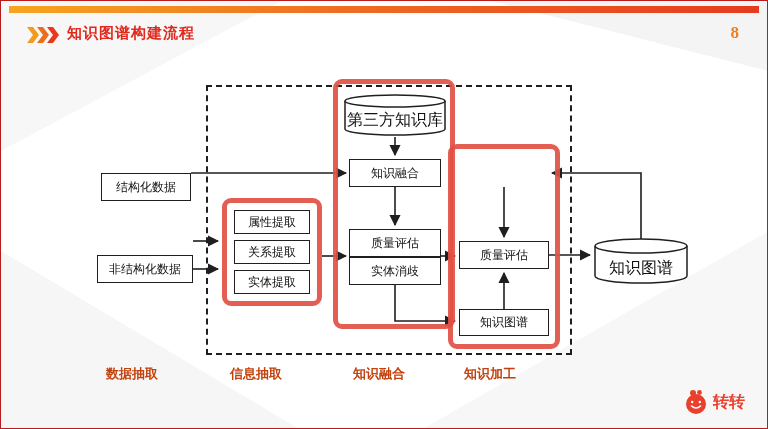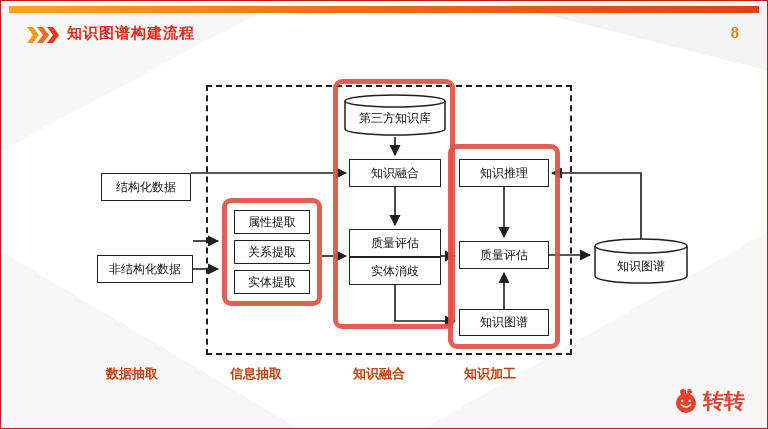--- a/index.html
+++ b/index.html
@@ -38,31 +38,31 @@
     border-radius:9px;box-sizing:border-box;z-index:3;
   }
   .node{
     position:absolute;display:flex;align-items:center;justify-content:center;
     background:#ffffff;border:1.5px solid #1f1f1f;box-sizing:border-box;
     font-size:12px;color:#111;z-index:4;white-space:nowrap;
   }
   .cyl{position:absolute;z-index:4;}
   .cyl .cyl-label{
     position:absolute;left:0;right:0;text-align:center;
-    font-size:12px;color:#111;
+    font-size:16px;color:#111;
   }
   .stage{
     position:absolute;width:80px;
     font-size:13px;font-weight:bold;color:#c2410c;z-index:3;
   }
   .logo{
     position:absolute;right:22px;bottom:13px;z-index:3;
     display:flex;align-items:center;gap:5px;
   }
-  .logo-text{font-size:21px;font-weight:bold;color:#e8402d;}
+  .logo-text{font-size:16px;font-weight:bold;color:#e8402d;}
 </style>
 </head>
 <body>
 
 <div class="slide">
 
   <svg class="bg-poly" width="768" height="429">
     <polygon points="0,150 280,0 0,0" fill="#f7f7f7"></polygon>
     <polygon points="768,70 490,0 768,0" fill="#f4f4f4"></polygon>
     <polygon points="0,429 300,429 0,250" fill="#f6f6f6"></polygon>
@@ -118,21 +118,20 @@
     <svg width="104" height="44" viewBox="0 0 104 44">
       <path d="M2 8 L2 36 A50 6 0 0 0 102 36 L102 8" fill="#ffffff" stroke="#1f1f1f" stroke-width="1.5"></path>
       <ellipse cx="52" cy="8" rx="50" ry="6" fill="#ffffff" stroke="#1f1f1f" stroke-width="1.5"></ellipse>
     </svg>
     <span class="cyl-label" style="top:17px">第三方知识库</span>
   </div>
   <div class="node" style="left:348px;top:158px;width:92px;height:28px">知识融合</div>
   <div class="node" style="left:348px;top:228px;width:92px;height:28px">质量评估</div>
   <div class="node" style="left:348px;top:256px;width:92px;height:28px">实体消歧</div>
 
-  <div class="node" style="left:458px;top:158px;width:90px;height:28px">知识推理</div>
   <div class="node" style="left:458px;top:240px;width:90px;height:28px">质量评估</div>
   <div class="node" style="left:458px;top:308px;width:90px;height:27px">知识图谱</div>
 
   <div class="cyl" style="left:592px;top:236px;width:96px;height:48px">
     <svg width="96" height="48" viewBox="0 0 96 48">
       <path d="M2 9 L2 39 A46 7 0 0 0 94 39 L94 9" fill="#ffffff" stroke="#1f1f1f" stroke-width="1.5"></path>
       <ellipse cx="48" cy="9" rx="46" ry="7" fill="#ffffff" stroke="#1f1f1f" stroke-width="1.5"></ellipse>
     </svg>
     <span class="cyl-label" style="top:21px">知识图谱</span>
   </div>

